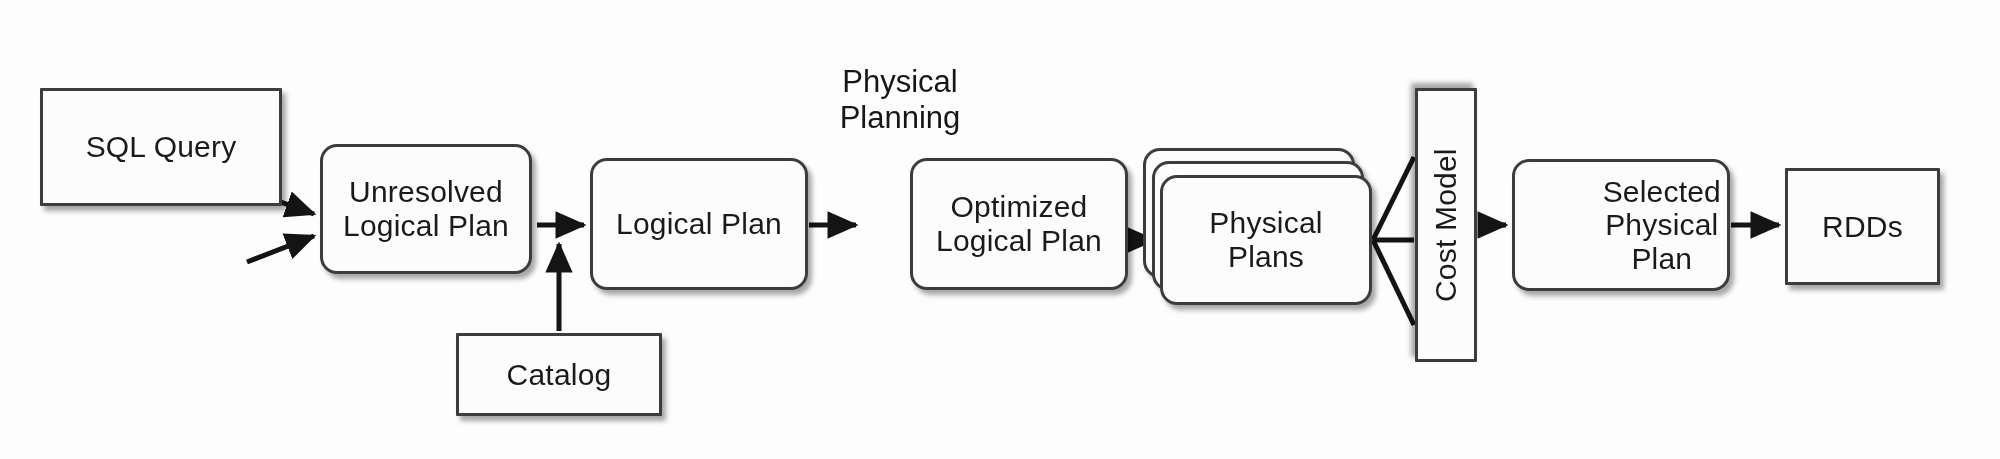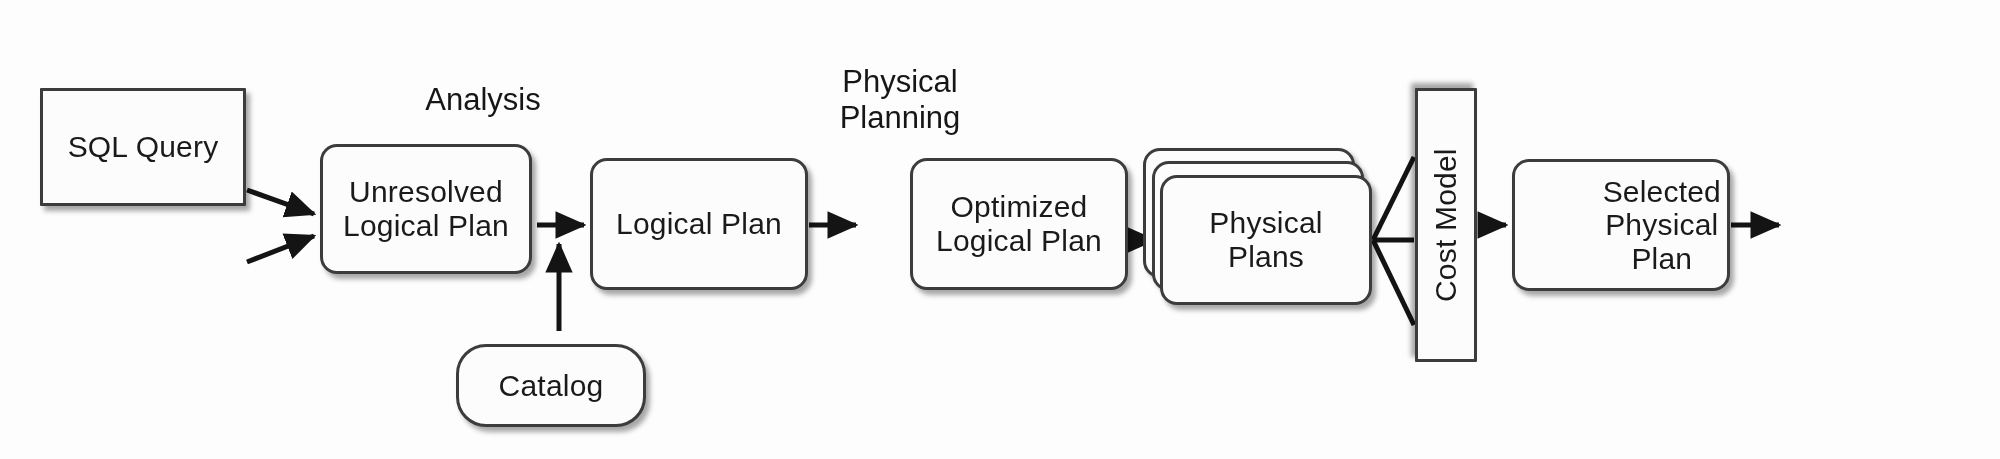--- a/index.html
+++ b/index.html
@@ -104,39 +104,36 @@
 
       <path d="M 1478 225 L 1506 225" marker-end="url(#arrowhead)"></path>
 
       <path d="M 1731 225 L 1779 225" marker-end="url(#arrowhead)"></path>
     </g>
   </svg>
 
   <div class="stack-back" style="left:1143px; top:148px; width:212px; height:130px;"></div>
   <div class="stack-back b2" style="left:1152px; top:161px; width:212px; height:130px;"></div>
 
-  <div class="stage-label" style="left:388px; top:46px; width:190px;">
-    <span>Analysis</span>
-  </div>
   <div class="stage-label" style="left:770px; top:28px; width:260px;">
     <span>Physical
 Planning</span>
   </div>
 
-  <div class="node sharp" style="left:40px; top:88px; width:206px; height:118px;">
+  <div class="node sharp" style="left:40px; top:88px; width:242px; height:118px;">
     <span class="lbl">SQL Query</span>
   </div>
 
 
   <div class="node rounded" style="left:320px; top:144px; width:212px; height:130px;justify-content:center;">
     <span class="lbl">Unresolved
 Logical Plan</span>
   </div>
 
-  <div class="node sharp" style="left:456px; top:344px; width:190px; height:83px;border-radius:30px;">
+  <div class="node sharp" style="left:456px; top:333px; width:206px; height:83px;">
     <span class="lbl">Catalog</span>
   </div>
 
   <div class="node rounded" style="left:590px; top:158px; width:218px; height:132px;">
     <span class="lbl">Logical Plan</span>
   </div>
 
   <div class="node rounded" style="left:862px; top:158px; width:218px; height:132px;margin-left:48px;">
     <span class="lbl">Optimized
 Logical Plan</span>
@@ -150,14 +147,17 @@
   <div class="node sharp vertical" style="left:1415px; top:88px; width:62px; height:274px;">
     <span class="lbl">Cost Model</span>
   </div>
 
   <div class="node rounded" style="left:1512px; top:159px; width:218px; height:132px;justify-content:flex-end;">
     <span class="lbl">Selected
 Physical
 Plan</span>
   </div>
 
+  <div class="node sharp" style="left:1785px; top:168px; width:155px; height:117px;">
+    <span class="lbl">RDDs</span>
+  </div>
 
 </div>
 
 </body></html>

